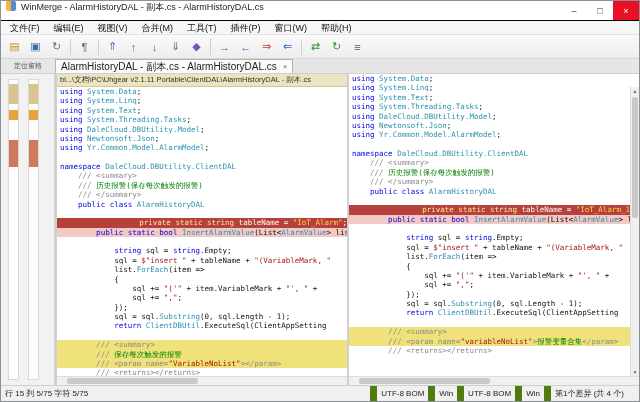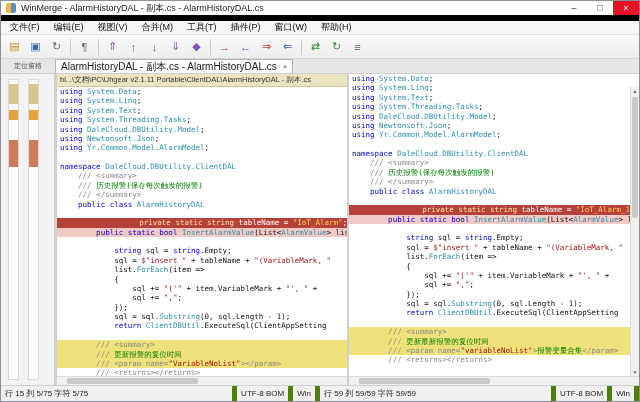--- a/index.html
+++ b/index.html
@@ -2,32 +2,32 @@
 <html><head>
 <meta charset="utf-8">
 <style>
   *{margin:0;padding:0;box-sizing:border-box;}
   html,body{width:640px;height:402px;overflow:hidden;background:#fff;
     font-family:"Liberation Sans",sans-serif;}
   .window{position:relative;width:640px;height:402px;border:1px solid #8a8f98;
     display:flex;flex-direction:column;background:#fff;}
 
   
-  .titlebar{height:20px;background:#ffffff;display:flex;align-items:center;
-    padding-left:5px;border-bottom:6px solid #000000;flex:0 0 auto;}
+  .titlebar{height:20px;background:#ffffff;display:flex;
+    padding-left:5px;border-bottom:1px solid #000000;flex:0 0 auto;}
   .app-icon{width:10px;height:10px;border-radius:2px;
     background:linear-gradient(90deg,#f7b733 0 50%,#5b8bd0 50% 100%);}
   .title{font-size:9px;color:#222;margin-left:5px;flex:1;white-space:nowrap;overflow:hidden;}
   .win-btns{display:flex;height:100%;}
   .win-btn{width:26px;height:100%;display:flex;align-items:center;justify-content:center;
     font-size:9px;color:#333;}
   .win-btn.close{background:#e81123;color:#fff;}
 
   
-  .menubar{height:14px;background:#f6f6f6;display:flex;align-items:flex-end;
+  .menubar{height:14px;background:#f6f6f6;display:flex;align-items:center;
     border-bottom:1px solid #e2e2e2;padding-left:2px;flex:0 0 auto;}
   .menu-item{padding:0 7px;font-size:9px;line-height:14px;color:#111;}
 
   
   .toolbar{height:24px;background:linear-gradient(#fafafa,#ededed);display:flex;
     align-items:center;border-bottom:1px solid #d6d6d6;padding:0 3px;flex:0 0 auto;}
   .tb-btn{width:19px;height:19px;display:flex;align-items:center;justify-content:center;
     font-size:11px;border:1px solid transparent;border-radius:2px;margin:0 1px;}
   .tb-sep{width:1px;height:16px;background:#cfcfcf;margin:0 3px;}
 
@@ -72,21 +72,21 @@
   .hthumb{position:absolute;left:10px;width:45%;top:1px;bottom:1px;background:#c9c9c9;border-radius:2px;}
   .vscroll{position:absolute;right:0;top:13px;bottom:9px;width:9px;background:#f0f0f0;
     border-left:1px solid #dcdcdc;font-size:5px;color:#666;text-align:center;}
   .varrow{height:8px;line-height:8px;}
   .varrow.down{position:absolute;bottom:0;left:0;right:0;}
   .vthumb{position:absolute;top:10px;left:1px;right:1px;height:42%;background:#c9c9c9;border-radius:2px;}
 
   
   .statusbar{height:16px;background:#f0f0f0;border-top:1px solid #d0d0d0;display:flex;
     font-size:8px;color:#222;flex:0 0 auto;}
-  .sb-cell{border-right:5px solid #4d7c0f;padding:0 4px;line-height:15px;white-space:nowrap;
+  .sb-cell{border-right:7px solid #4d7c0f;padding:0 4px;line-height:15px;white-space:nowrap;
     overflow:hidden;}
   .sb-pos{flex:1;min-width:0;}
   .sb-diff{min-width:88px;border-right:none;}
 </style>
 </head>
 <body>
 
 <div class="window">
 
   <div class="titlebar">
@@ -182,21 +182,21 @@
           <div class="code-line"><span class="tok-n">            sql = </span><span class="tok-s">$"insert "</span><span class="tok-n"> + tableName + </span><span class="tok-s">"(VariableMark, "</span></div>
           <div class="code-line"><span class="tok-n">            list.</span><span class="tok-t">ForEach</span><span class="tok-n">(item =&gt;</span></div>
           <div class="code-line"><span class="tok-n">            {</span></div>
           <div class="code-line"><span class="tok-n">                sql += </span><span class="tok-s">"('"</span><span class="tok-n"> + item.VariableMark + </span><span class="tok-s">"', "</span><span class="tok-n"> + </span></div>
           <div class="code-line"><span class="tok-n">                sql += </span><span class="tok-s">","</span><span class="tok-n">;</span></div>
           <div class="code-line"><span class="tok-n">            });</span></div>
           <div class="code-line"><span class="tok-n">            sql = sql.</span><span class="tok-t">Substring</span><span class="tok-n">(0, sql.Length - 1);</span></div>
           <div class="code-line"><span class="tok-k">            return </span><span class="tok-t">ClientDBUtil</span><span class="tok-n">.ExecuteSql(ClientAppSetting</span></div>
           <div class="code-line">&nbsp;</div>
           <div class="code-line bg-yel"><span class="tok-d">        /// &lt;summary&gt;</span></div>
-          <div class="code-line bg-yel"><span class="tok-d">        /// </span><span class="tok-c">更新报警的复位时间</span></div>
+          <div class="code-line bg-yel"><span class="tok-d">        /// </span><span class="tok-c">保存每次触发的报警</span></div>
           <div class="code-line bg-yel"><span class="tok-d">        /// &lt;param name=</span><span class="tok-s">"VariableNoList"</span><span class="tok-d">&gt;&lt;/param&gt;</span></div>
           <div class="code-line"><span class="tok-d">        /// &lt;returns&gt;&lt;/returns&gt;</span></div>
         </div>
       <div class="hscroll">
         <div class="hthumb"></div>
       </div>
     </div>
 
     <div class="splitter"></div>
 
@@ -223,38 +223,37 @@
           <div class="code-line"><span class="tok-n">            sql = </span><span class="tok-s">$"insert "</span><span class="tok-n"> + tableName + </span><span class="tok-s">"(VariableMark, "</span></div>
           <div class="code-line"><span class="tok-n">            list.</span><span class="tok-t">ForEach</span><span class="tok-n">(item =&gt;</span></div>
           <div class="code-line"><span class="tok-n">            {</span></div>
           <div class="code-line"><span class="tok-n">                sql += </span><span class="tok-s">"('"</span><span class="tok-n"> + item.VariableMark + </span><span class="tok-s">"', "</span><span class="tok-n"> + </span></div>
           <div class="code-line"><span class="tok-n">                sql += </span><span class="tok-s">","</span><span class="tok-n">;</span></div>
           <div class="code-line"><span class="tok-n">            });</span></div>
           <div class="code-line"><span class="tok-n">            sql = sql.</span><span class="tok-t">Substring</span><span class="tok-n">(0, sql.Length - 1);</span></div>
           <div class="code-line"><span class="tok-k">            return </span><span class="tok-t">ClientDBUtil</span><span class="tok-n">.ExecuteSql(ClientAppSetting</span></div>
           <div class="code-line">&nbsp;</div>
           <div class="code-line bg-yel"><span class="tok-d">        /// &lt;summary&gt;</span></div>
-          <div class="code-line bg-yel"><span class="tok-d">        /// </span><span class="tok-c">更新最新报警的复位时间</span></div>
           <div class="code-line bg-yel"><span class="tok-d">        /// &lt;param name=</span><span class="tok-s">"variableNoList"</span><span class="tok-d">&gt;</span><span class="tok-c">报警变量合集</span><span class="tok-d">&lt;/param&gt;</span></div>
           <div class="code-line"><span class="tok-d">        /// &lt;returns&gt;&lt;/returns&gt;</span></div>
         </div>
       <div class="hscroll">
         <div class="hthumb"></div>
       </div>
       <div class="vscroll">
         <div class="varrow">▲</div>
         <div class="vthumb"></div>
         <div class="varrow down">▼</div>
       </div>
     </div>
 
   </div>
 
   <div class="statusbar">
     <div class="sb-cell sb-pos">行 15  列 5/75  字符 5/75</div>
     <div class="sb-cell">UTF-8 BOM</div>
     <div class="sb-cell">Win</div>
-    <div class="sb-cell sb-pos">行 59  列 59/59  字符 59/59</div>
     <div class="sb-cell">UTF-8 BOM</div>
     <div class="sb-cell">Win</div>
+    <div class="sb-cell sb-diff">第1个差异 (共 4 个)</div>
   </div>
 
 </div>
 
 </body></html>

